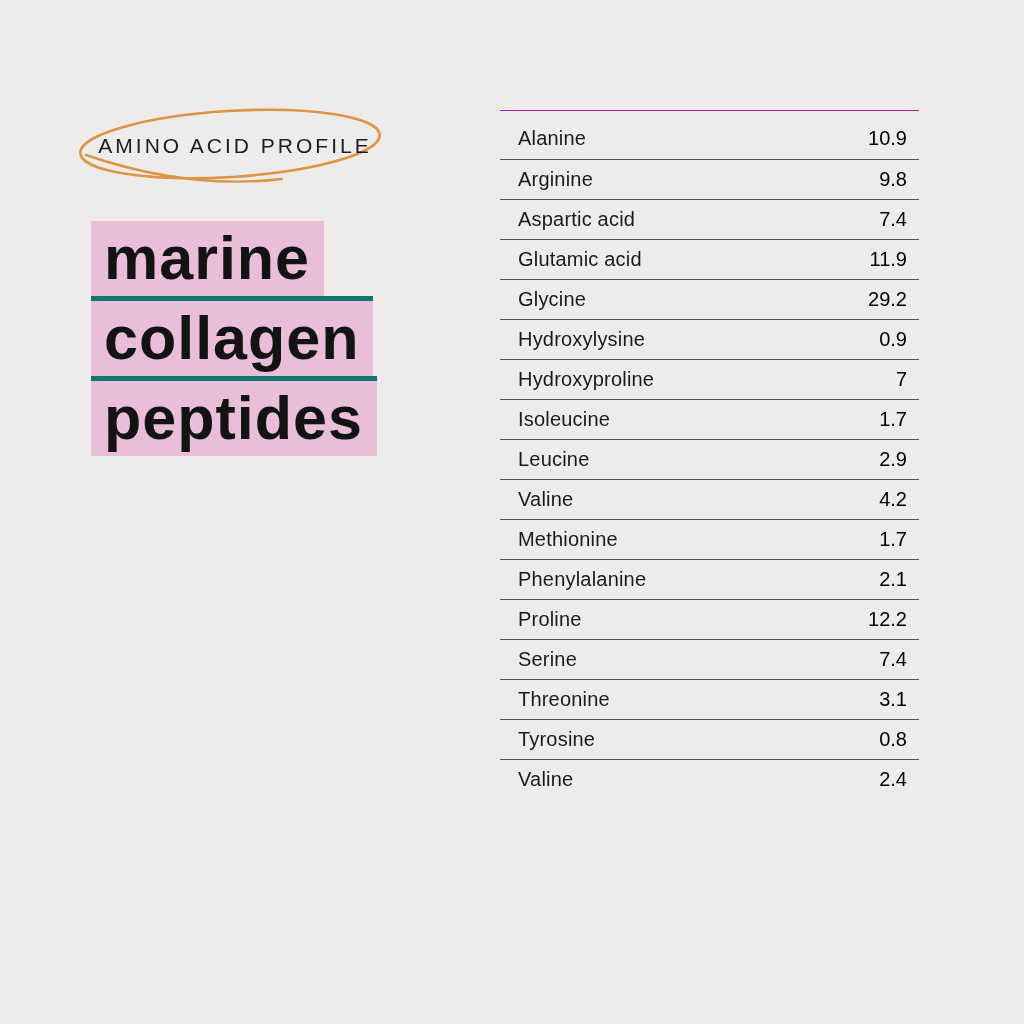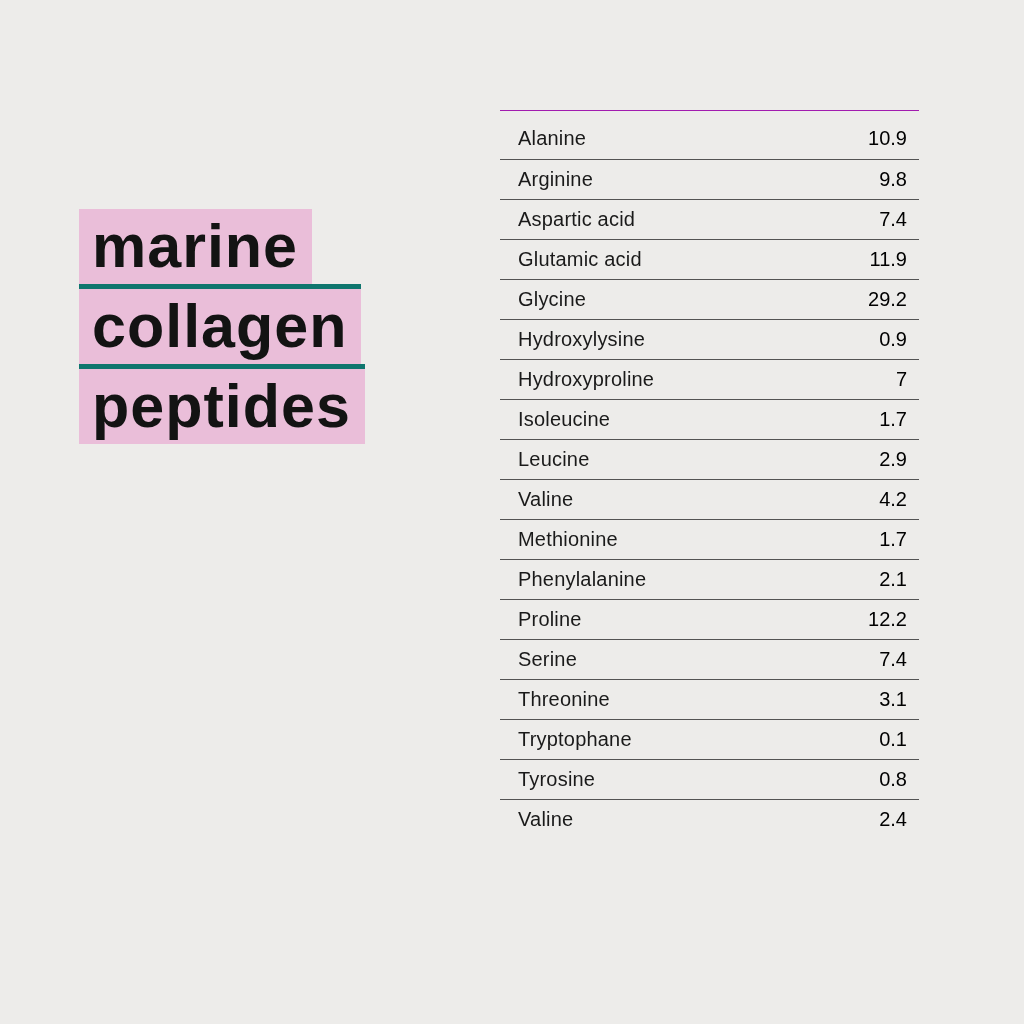--- a/index.html
+++ b/index.html
@@ -24,21 +24,21 @@
     font-size:21px;
     letter-spacing:3px;
     font-weight:400;
     color:#1d1d1d;
     white-space:nowrap;
   }
 
   
   .title{
     position:absolute;left:79px;top:209px;
-    margin:0;
+    margin:12px;
     font-size:61px;
     line-height:66px;
     font-weight:700;
     letter-spacing:1px;
     color:#131313;
   }
   .title-line{
     width:-moz-fit-content;
     width:fit-content;
     background:#eabed9;
@@ -80,20 +80,27 @@
     font-weight:400;
     color:#000000;
     text-align:center;
   }
 </style>
 </head>
 <body>
 
 <main class="canvas">
 
+  <section class="badge">
+    <svg viewBox="0 0 330 96" width="330" height="96" aria-hidden="true">
+      <ellipse cx="160" cy="46" rx="150" ry="33" fill="none" stroke="#dd9445" stroke-width="2.6" stroke-linecap="round" transform="rotate(-3.5 160 46)"></ellipse>
+      <path d="M 212 81 Q 118 92 16 57" fill="none" stroke="#dd9445" stroke-width="2.4" stroke-linecap="round"></path>
+    </svg>
+    <span class="badge-label">AMINO ACID PROFILE</span>
+  </section>
 
   <h1 class="title">
     <div class="title-line">marine</div>
     <div class="title-line">collagen</div>
     <div class="title-line">peptides</div>
   </h1>
 
   <section class="amino-table">
     <div>
     <div class="amino-row">
@@ -166,24 +173,20 @@
     <div class="amino-row">
       <span class="amino-name">Serine</span>
       <span class="amino-value">7.4</span>
     </div>
 
     <div class="amino-row">
       <span class="amino-name">Threonine</span>
       <span class="amino-value">3.1</span>
     </div>
 
-    <div class="amino-row">
-      <span class="amino-name">Tryptophane</span>
-      <span class="amino-value">0.1</span>
-    </div>
 
     <div class="amino-row">
       <span class="amino-name">Tyrosine</span>
       <span class="amino-value">0.8</span>
     </div>
 
     <div class="amino-row">
       <span class="amino-name">Valine</span>
       <span class="amino-value">2.4</span>
     </div>

